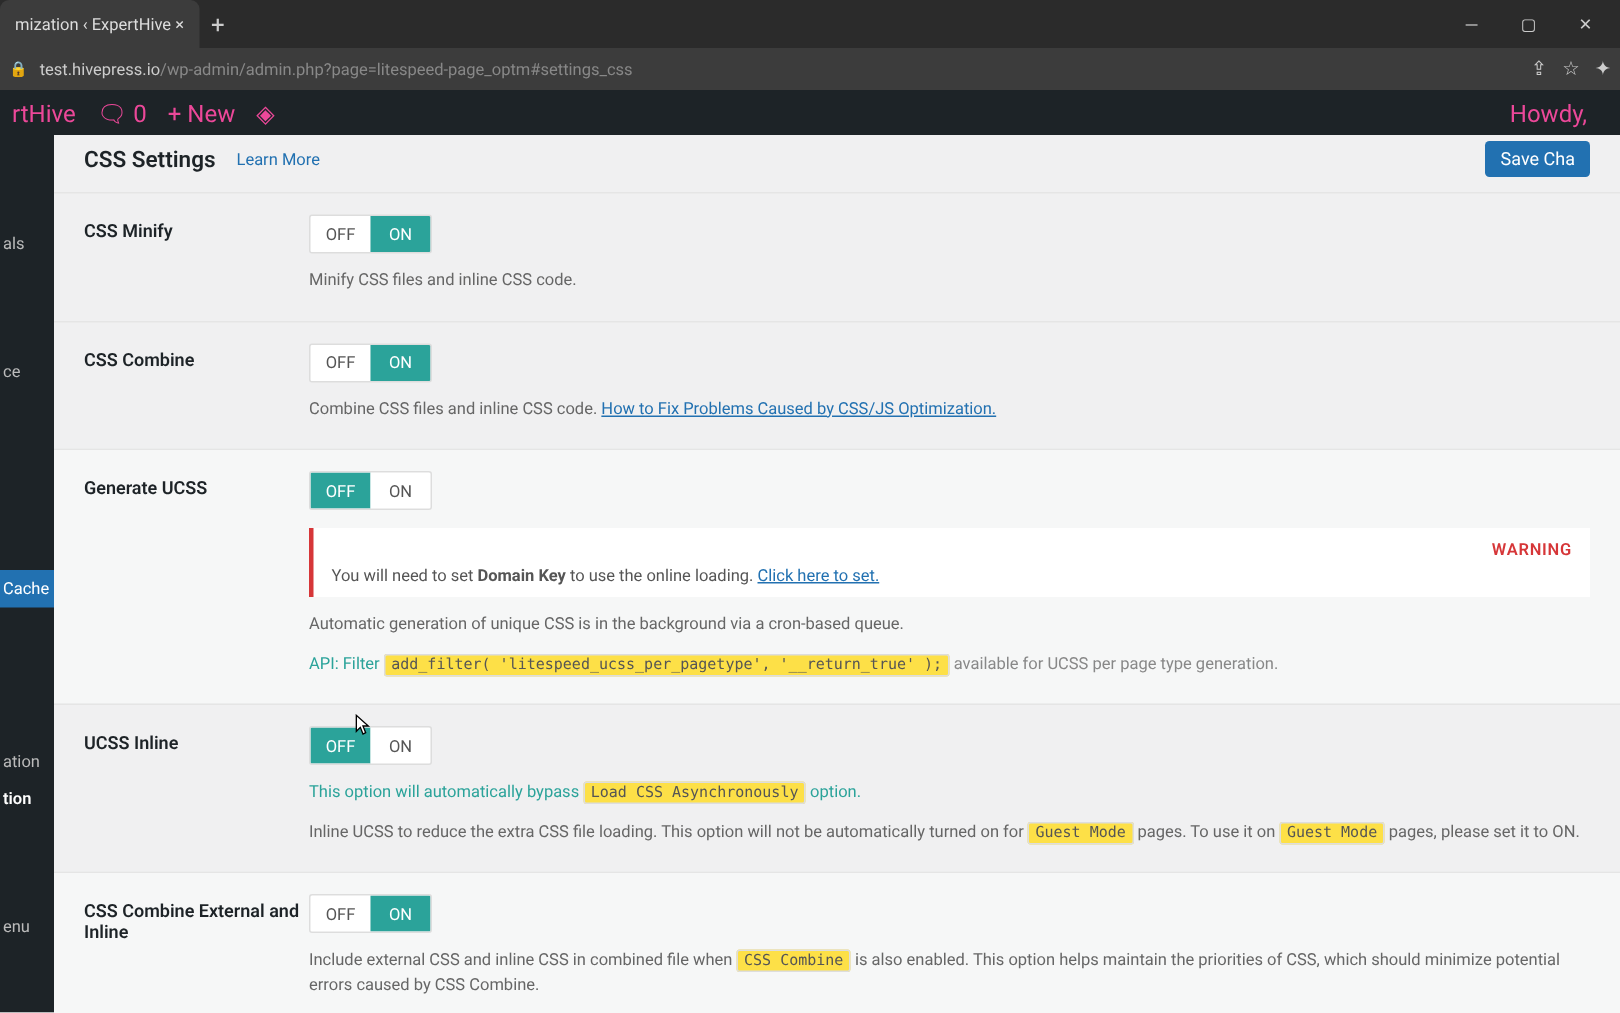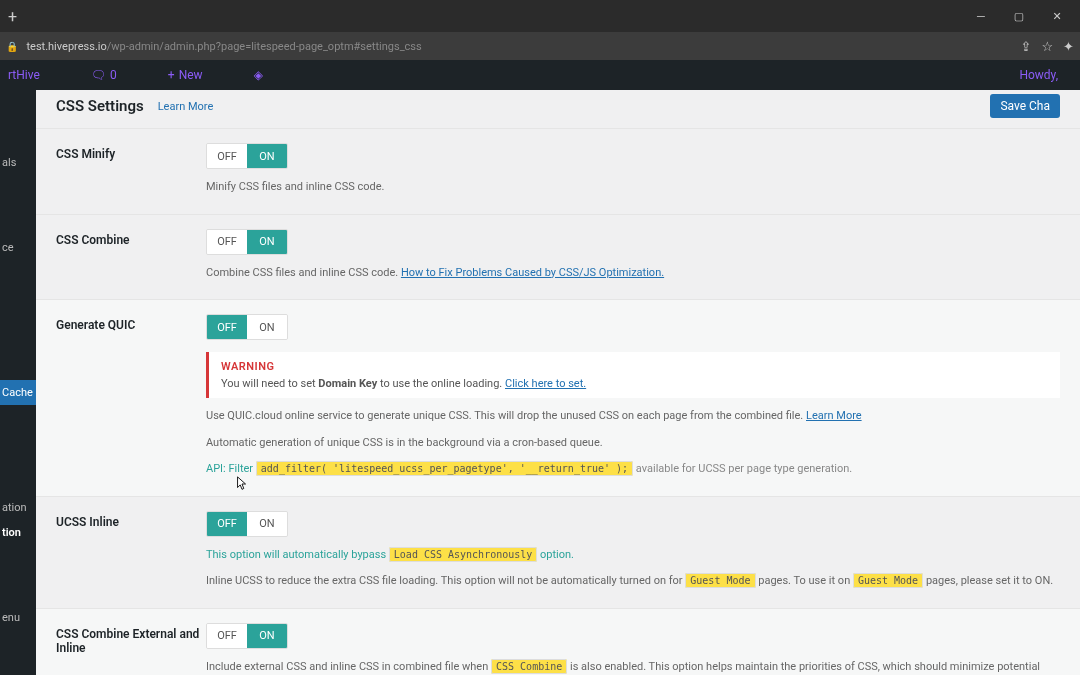--- a/index.html
+++ b/index.html
@@ -11,21 +11,21 @@
 .window-controls { margin-left: auto; display: flex; gap: 4px; padding-right: 6px; }
 .window-controls span { width: 34px; height: 26px; display: flex; align-items: center; justify-content: center; color: #ccc; font-size: 11px; cursor: pointer; }
 
 .addr-bar { background: #3c3c3c; height: 28px; display: flex; align-items: center; padding: 0 6px; gap: 8px; }
 .addr-bar .lock { color: #aaa; font-size: 10px; }
 .url { color: #ccc; font-size: 11px; flex: 1; }
 .url .dim { color: #888; }
 .addr-icons { display: flex; gap: 10px; color: #ccc; font-size: 13px; }
 .addr-icons span { cursor: pointer; }
 
-.wp-adminbar { background: #1d2327; height: 30px; display: flex; align-items: center; color: #8b5cf6; font-size: 12px; padding: 0 8px; gap: 37px; }
+.wp-adminbar { background: #1d2327; height: 30px; display: flex; align-items: center; color: #ec4899; font-size: 16px; padding: 0 8px; }
 .wp-adminbar .item { display: flex; align-items: center; gap: 4px; margin-right: 14px; cursor: pointer; }
 .wp-adminbar .right { margin-left: auto; }
 
 .page { display: flex; height: calc(675px - 90px); }
 .sidebar { width: 36px; background: #1d2327; color: #ccc; font-size: 11px; overflow: hidden; position: relative; }
 .sidebar .sitem { padding: 6px 4px; color: #bbb; white-space: nowrap; cursor: pointer; }
 .sidebar .sitem.active { background: #2271b1; color: #fff; position: relative; }
 .sidebar .sitem.menuitem { padding-left: 2px; }
 
 .content { flex: 1; background: #f0f0f1; overflow-y: auto; padding: 0 0 20px 0; position: relative; }
@@ -43,38 +43,41 @@
 .toggle .opt { width: 40px; height: 24px; display: flex; align-items: center; justify-content: center; font-size: 11px; cursor: pointer; background:#fff; color:#555; }
 .toggle .opt.on { background: #2ba39a; color: #fff; }
 
 .desc { font-size: 11px; color: #666; margin-top: 10px; line-height: 1.5; }
 .desc a, .link { color: #2271b1; cursor: pointer; text-decoration: underline; }
 .desc .code { background:#fde047; border:1px solid #ddd; padding:1px 4px; font-family: Consolas, monospace; font-size:10px; color:#d63384; border-radius:2px; }
 .desc .code-gray { color:#555; }
 .green-note { color: #2ba39a; font-size:11px; }
 
 .warn-box { border-left: 3px solid #d63638; padding: 8px 12px; margin: 12px 0 6px 0; background: #fff; }
-.warn-title { color: #d63638; font-size: 11px; font-weight: 600; letter-spacing: 0.5px; margin-bottom: 4px; }
+.warn-title { color: #d63638; font-size: 11px; font-weight: 600; letter-spacing: 0.5px; margin-bottom: 4px; text-align: right; }
 .warn-text { font-size: 11px; color: #555; }
 
 .cursor-pointer-arrow {
   position: absolute;
   left: 236px;
   top: 476px;
   width: 10px; height: 14px;
   pointer-events: none;
   z-index: 100;
 }
 .cursor-pointer-arrow svg { width: 12px; height: 16px; }
 
 </style>
 </head>
 <body>
 
 <div class="browser-chrome">
+  <div class="tab">
+    <span>mization ‹ ExpertHive  ×</span>
+  </div>
   <span class="new-tab">+</span>
   <div class="window-controls">
     <span>─</span>
     <span>▢</span>
     <span>✕</span>
   </div>
 </div>
 <div class="addr-bar">
   <span class="lock">🔒</span>
   <div class="url">
@@ -140,35 +143,32 @@
           <div class="opt">OFF</div>
           <div class="opt on">ON</div>
         </div>
         <div class="desc">
           <span>Combine CSS files and inline CSS code. </span><a class="link">How to Fix Problems Caused by CSS/JS Optimization.</a>
         </div>
       </div>
     </div>
 
     <div class="setting-row alt">
-      <div class="setting-label">Generate QUIC</div>
+      <div class="setting-label">Generate UCSS</div>
       <div class="setting-body">
         <div class="toggle">
           <div class="opt on">OFF</div>
           <div class="opt">ON</div>
         </div>
         <div class="warn-box">
           <div class="warn-title">WARNING</div>
           <div class="warn-text">
             <span>You will need to set </span><b>Domain Key</b><span> to use the online loading. </span><a class="link">Click here to set.</a>
           </div>
         </div>
-        <div class="desc">
-          <span>Use QUIC.cloud online service to generate unique CSS. This will drop the unused CSS on each page from the combined file. </span><a class="link">Learn More</a>
-        </div>
         <div class="desc">Automatic generation of unique CSS is in the background via a cron-based queue.</div>
         <div class="desc">
           <span class="green-note">API: Filter </span><span class="code code-gray">add_filter( 'litespeed_ucss_per_pagetype', '__return_true' );</span><span style="color:#888"> available for UCSS per page type generation.</span>
         </div>
       </div>
     </div>
 
     <div class="setting-row">
       <div class="setting-label">UCSS Inline</div>
       <div class="setting-body">

